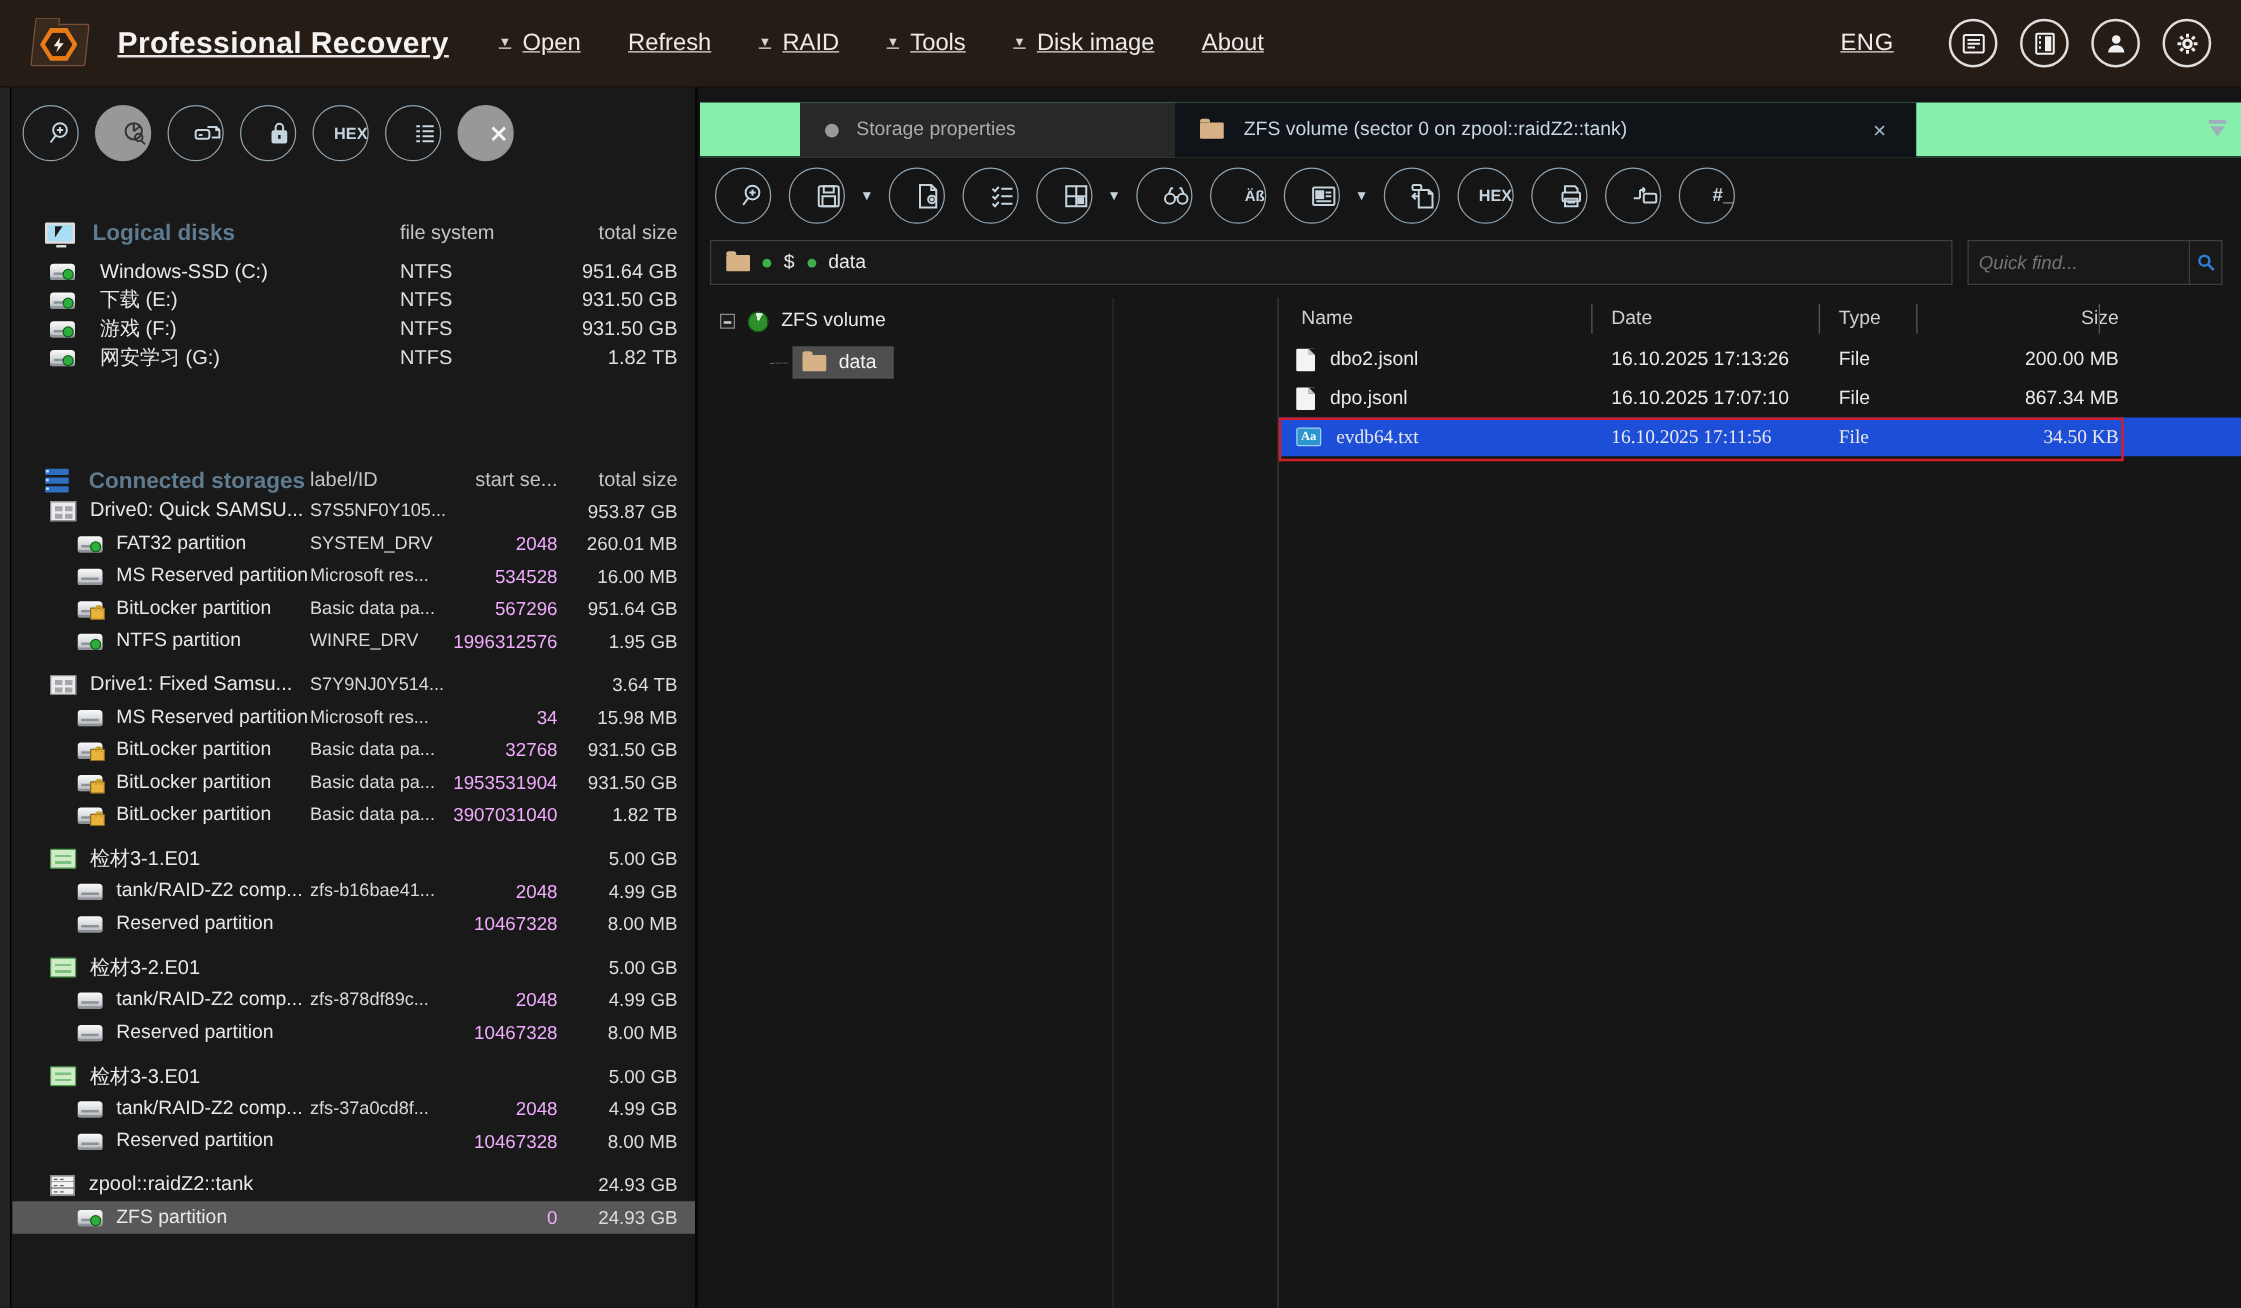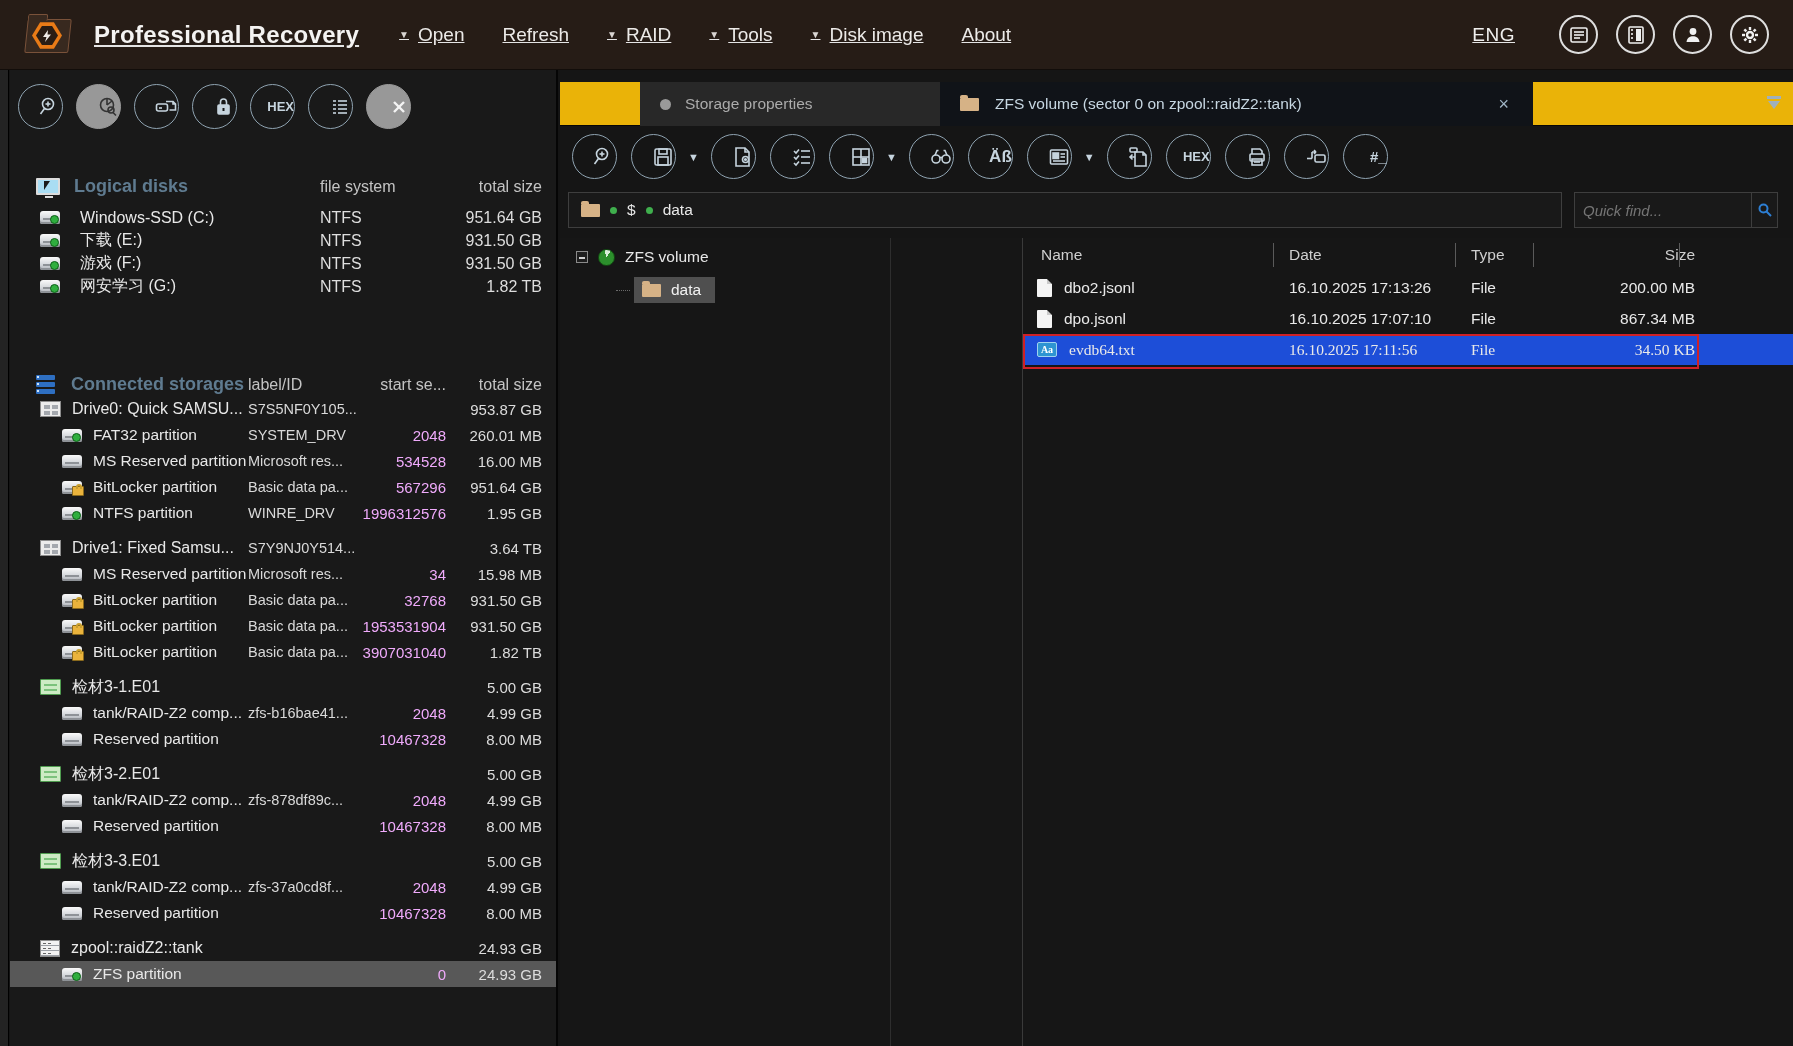--- a/index.html
+++ b/index.html
@@ -104,21 +104,21 @@
   .ic-file::before { content:""; position:absolute; right:0; top:0; border-left:5px solid #c9c9c9; border-top:5px solid #171717; }
   .ic-aa { width:20px; height:15px; background:#2d94d2; border:1px solid #9fd2ef; border-radius:2px;
     color:#fff; font-size:10px; font-weight:bold; text-align:center; line-height:14px; }
   .ic-pie { width:17px; height:17px; border-radius:50%; border:1px solid #134f13;
     background:conic-gradient(from -15deg, #d9eed9 0 13%, #2c8f2c 13% 100%); }
   .ic-expand { width:12px; height:12px; border:1px solid #8a8a8a; background:#1d1d1d; position:relative; }
   .ic-expand::before { content:""; position:absolute; left:2px; top:5px; width:6px; height:1.6px; background:#cfcfcf; }
 
   
   #right-panel { position:absolute; left:560px; top:70px; width:1233px; height:976px; background:#151515; }
-  #tabstrip { position:absolute; left:0; top:12px; width:1233px; height:44px; background:#eab308; border-bottom:1px solid #060606; }
+  #tabstrip { position:absolute; left:0; top:12px; width:1233px; height:44px; background:#86efac; border-bottom:1px solid #060606; }
   .tab { position:absolute; top:0; height:44px; display:flex; align-items:center; gap:14px; padding:0 20px; font-size:15.5px; }
   #tab-storage { left:80px; width:300px; background:#282828; color:#ababab; }
   #tab-storage .dot { width:11px; height:11px; border-radius:50%; background:#9a9a9a; }
   #tab-zfs { left:380px; width:593px; background:#101318; color:#c7d7e2; }
   #tab-zfs .ic-folder { margin-right:2px; }
   #tab-close { margin-left:auto; color:#9fb4c4; font-size:18px; line-height:1; padding:2px 4px; }
   #tab-list-dd { position:absolute; right:10px; top:14px; width:18px; height:14px; }
   #tab-list-dd::before { content:""; position:absolute; left:2px; top:0; width:14px; height:2.5px; background:#9fb0bc; }
   #tab-list-dd::after { content:""; position:absolute; left:3px; top:5px; border-left:6px solid transparent; border-right:6px solid transparent; border-top:8px solid #9fb0bc; }
 
@@ -613,21 +613,21 @@
     <div class="cbtn">
       <svg width="24" height="24" viewBox="0 0 24 24">
         <circle cx="7" cy="14" r="4"></circle>
           <circle cx="17" cy="14" r="4"></circle>
         <path d="M10.8 12.5 h2.4"></path>
           <path d="M6 10.2 L8 5.5 h1.5"></path>
           <path d="M18 10.2 L16 5.5 h-1.5"></path>
       </svg>
     </div>
     <div class="cbtn">
-      <span style="font-size:17px;margin-left:36px;">Äß</span>
+      <span style="font-size:12px;margin-left:36px;">Äß</span>
     </div>
     <div class="cbtn">
       <svg width="24" height="24" viewBox="0 0 24 24">
         <rect x="3.5" y="5" width="17" height="14" rx="1"></rect>
         <rect x="6" y="8" width="5.5" height="5.5" fill="#c6d4de"></rect>
         <line x1="13.5" y1="9" x2="18" y2="9"></line>
           <line x1="13.5" y1="12" x2="18" y2="12"></line>
           <line x1="6" y1="16" x2="18" y2="16"></line>
       </svg>
     </div>

